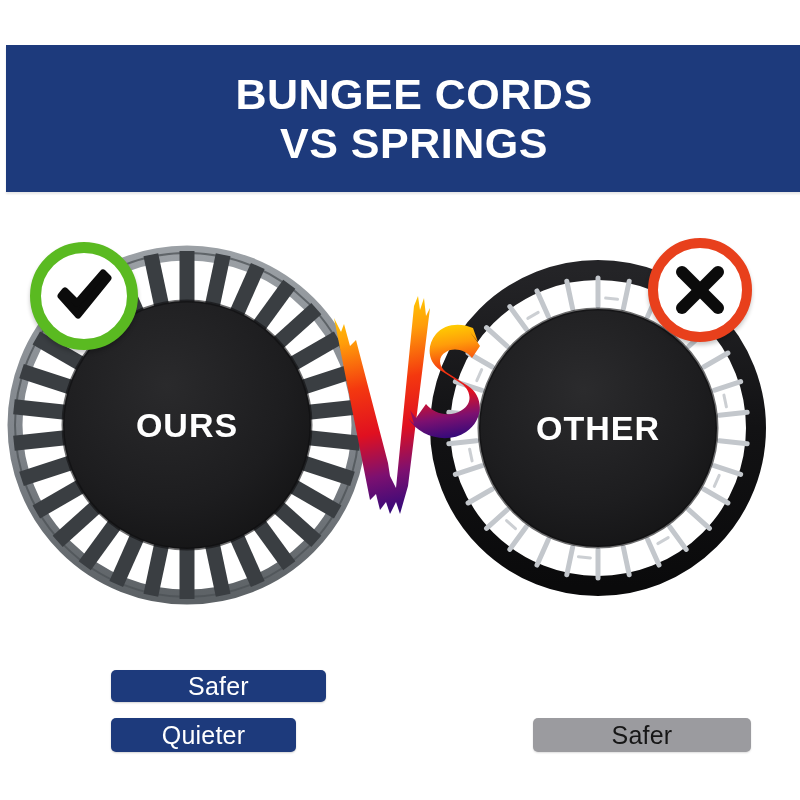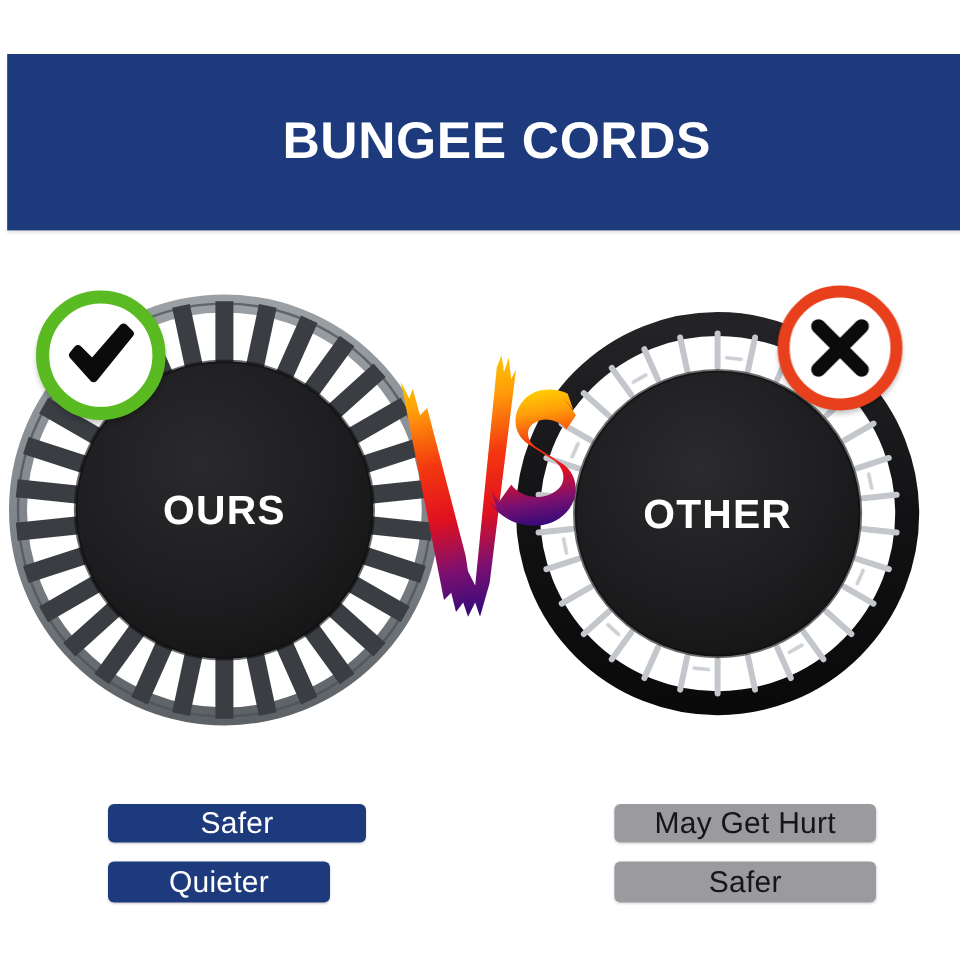--- a/index.html
+++ b/index.html
@@ -93,20 +93,21 @@
   .label-pill {
     position: absolute;
     border-radius: 5px;
     display: flex;
     align-items: center;
     justify-content: center;
     font-size: 25px;
     font-weight: 400;
     letter-spacing: 0.2px;
     white-space: nowrap;
+    margin-left: 21px;
   }
   .pill-blue {
     background: #1d3a7c;
     color: #ffffff;
     box-shadow: 0 1px 2px rgba(0,0,0,0.18);
   }
   .pill-gray {
     background: #9b9b9f;
     color: #161616;
     box-shadow: 0 1px 2px rgba(0,0,0,0.14);
@@ -116,20 +117,21 @@
   #pill-hurt    { left: 512px; top: 670px; width: 218px; height: 32px; }
   #pill-noisy   { left: 512px; top: 718px; width: 218px; height: 34px; }
 </style>
 </head>
 <body>
 
 <div id="stage">
 
   <div id="header-banner">
     <div class="banner-line">BUNGEE CORDS</div>
+    <div class="banner-line">VS SPRINGS</div>
   </div>
 
   <svg class="tramp" style="left:5px; top:245px;" width="370" height="370" viewBox="0 0 370 370">
     <defs>
       <radialGradient id="matGradL" cx="42%" cy="34%" r="78%">
         <stop offset="0%" stop-color="#2a2a2c"></stop>
         <stop offset="62%" stop-color="#1d1d1f"></stop>
         <stop offset="100%" stop-color="#121213"></stop>
       </radialGradient>
       <linearGradient id="frameGradL" x1="0" y1="0" x2="0" y2="1">
@@ -293,17 +295,16 @@
     <svg width="62" height="62" viewBox="0 0 62 62">
       <line x1="13" y1="13" x2="49" y2="49" stroke="#0b0b0b" stroke-width="12" stroke-linecap="round"></line>
       <line x1="49" y1="13" x2="13" y2="49" stroke="#0b0b0b" stroke-width="12" stroke-linecap="round"></line>
     </svg>
   </div>
 
   <div class="label-pill pill-blue" id="pill-safer">Safer</div>
 
   <div class="label-pill pill-blue" id="pill-quieter">Quieter</div>
 
-  <div class="label-pill pill-gray" id="pill-hurt">May Get Hurt</div>
 
   <div class="label-pill pill-gray" id="pill-noisy">Safer</div>
 
 </div>
 
 </body></html>

